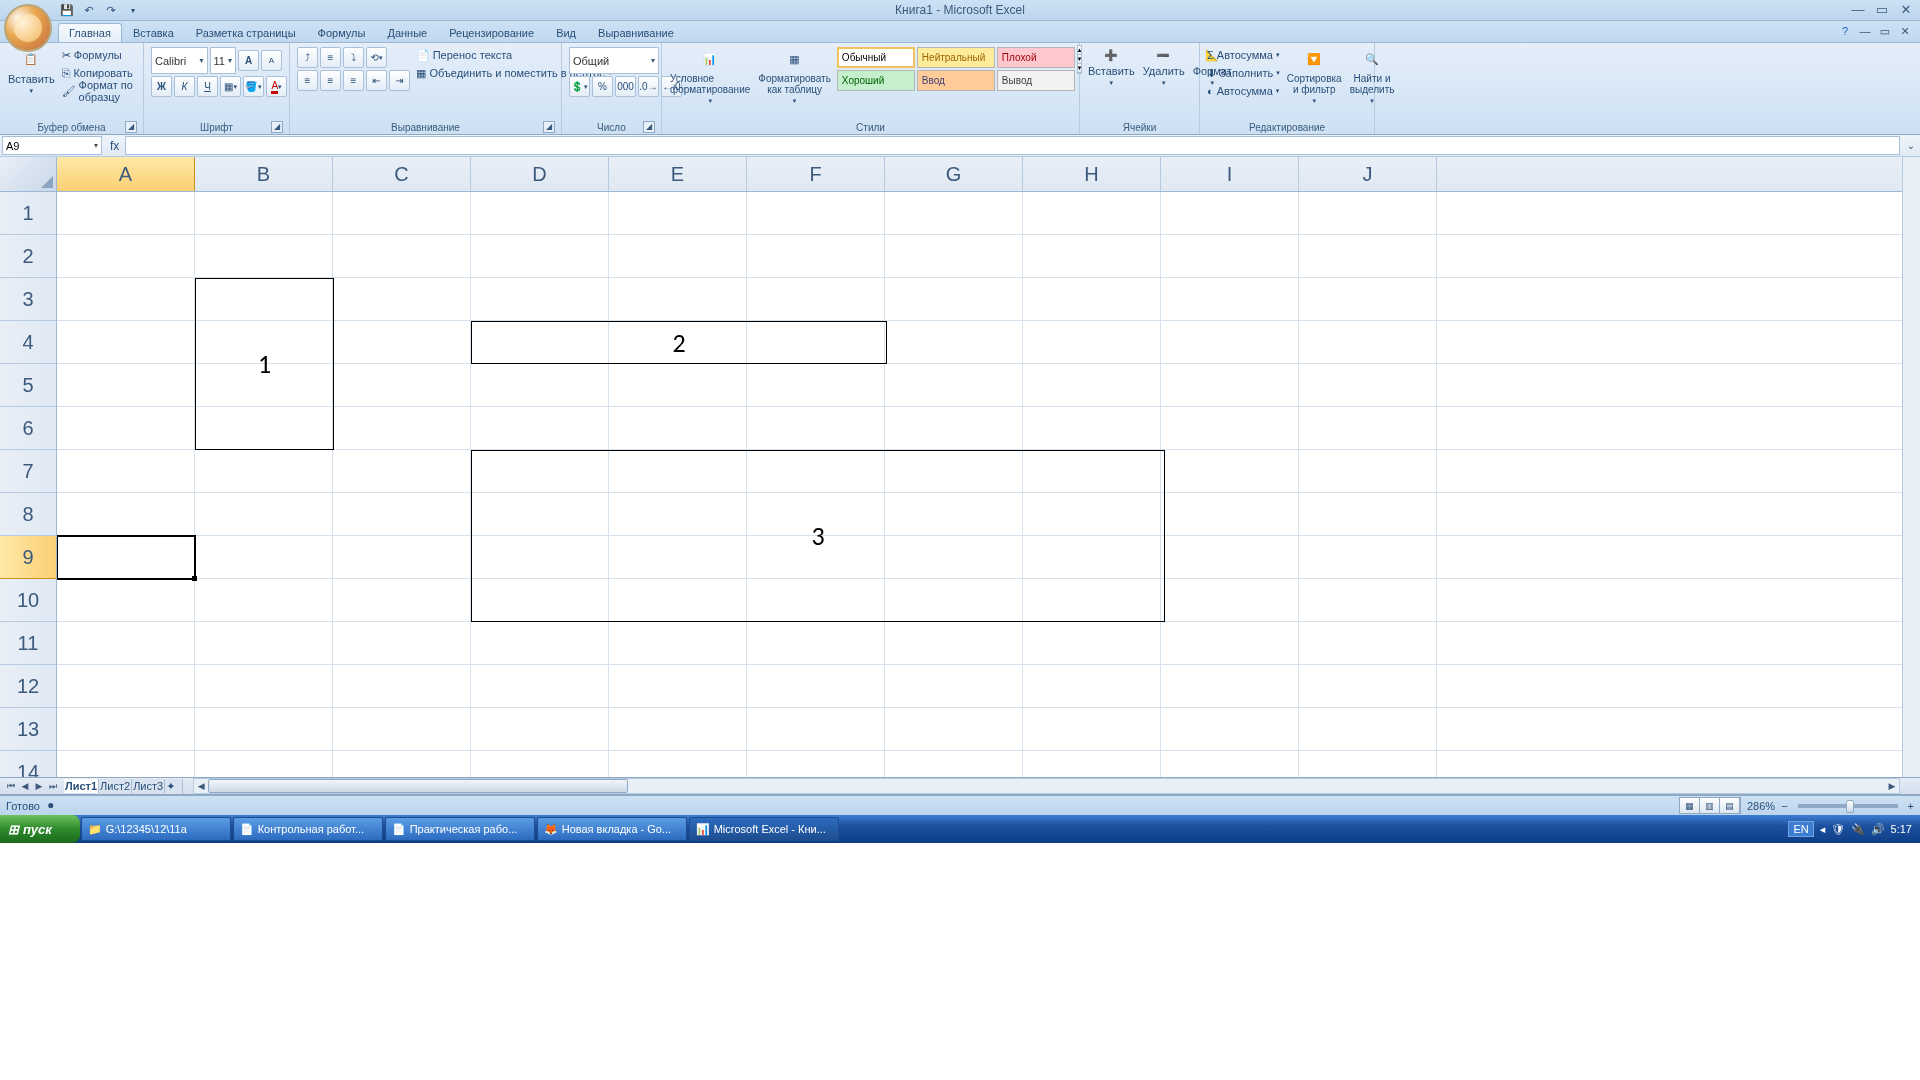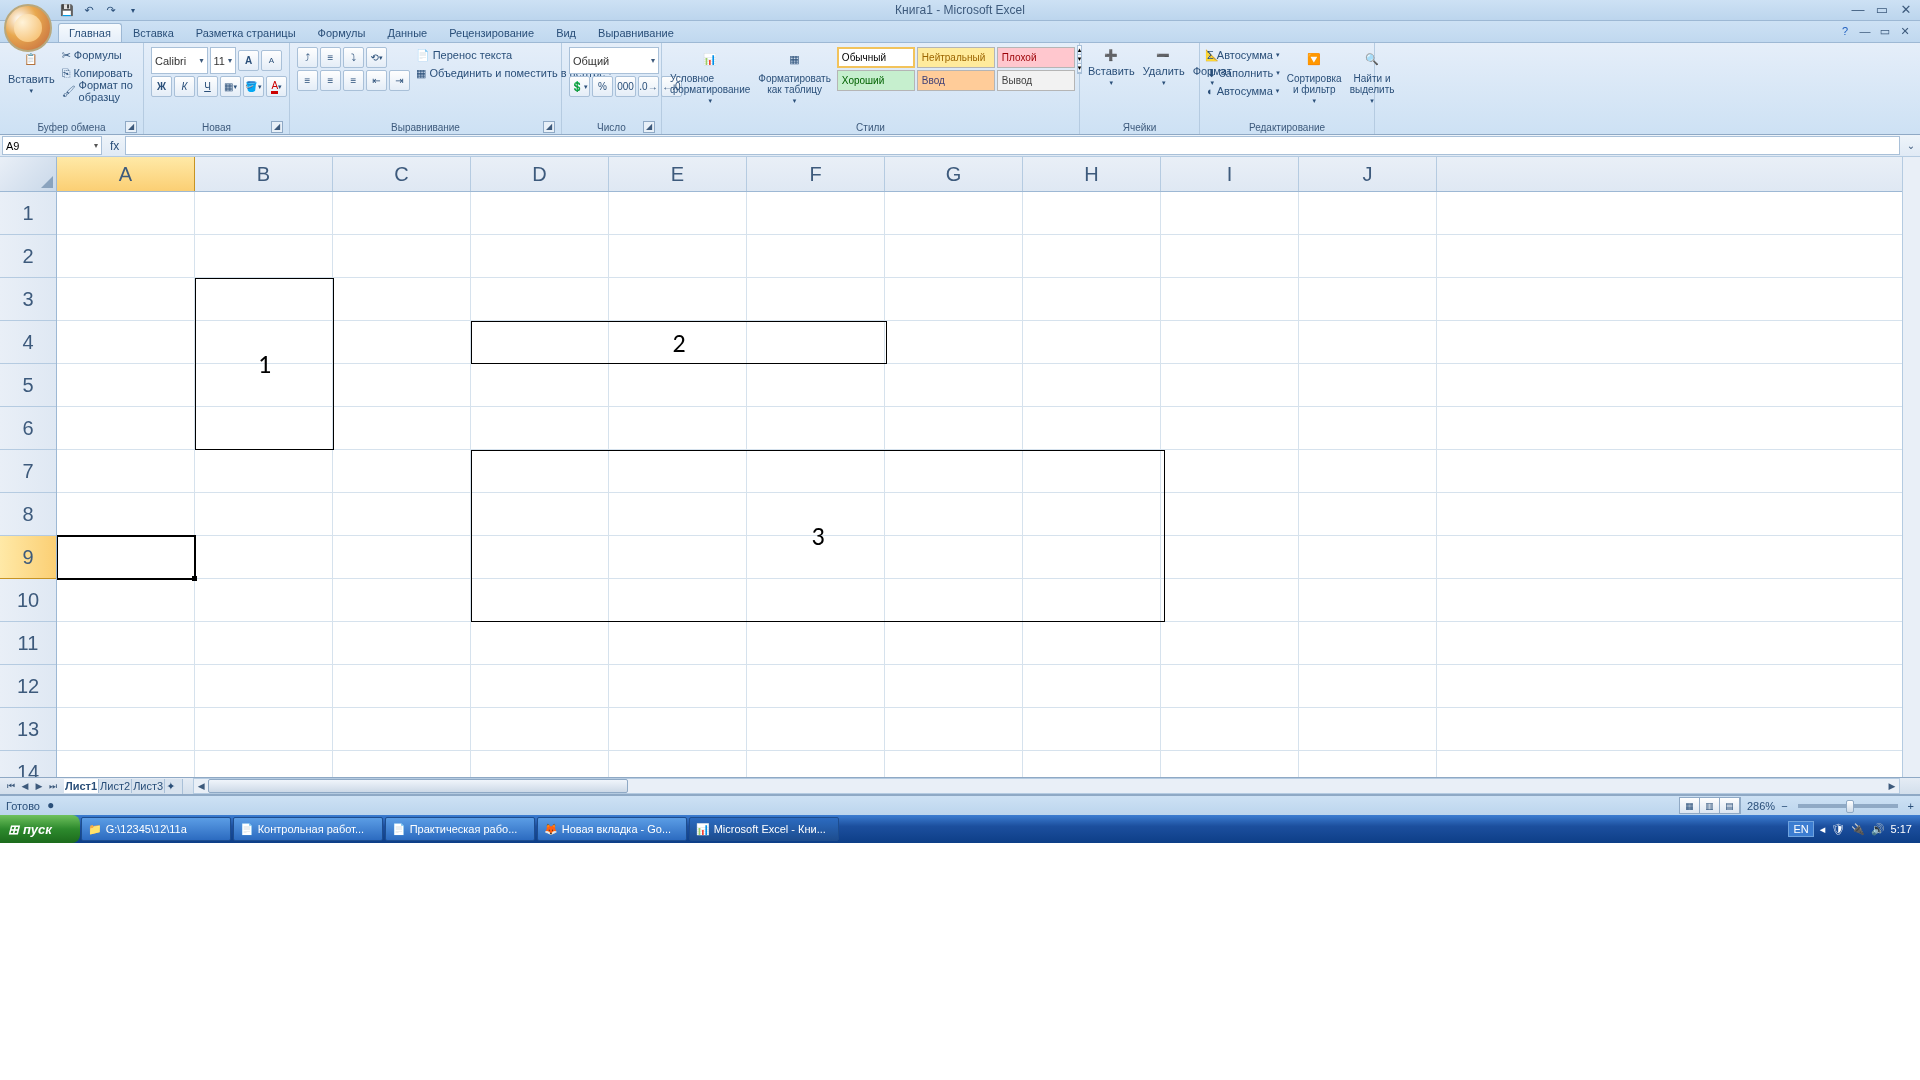--- a/index.html
+++ b/index.html
@@ -173,21 +173,21 @@
           <div class="sbtn" style="text-decoration:underline">Ч</div>
           <div class="sbtn">▦<span style="font-size:7px">▾</span></div>
           <div class="sbtn">🪣<span style="font-size:7px">▾</span></div>
           <div class="sbtn">
               <span style="color:#c00;border-bottom:3px solid #c00">A</span>
               <span style="font-size:7px">▾</span>
             </div>
         </div>
       </div>
     </div>
-    <div class="rgroup-label"><span>Новая</span><span class="dlg">◢</span></div>
+    <div class="rgroup-label"><span>Шрифт</span><span class="dlg">◢</span></div>
   </div>
 
   <div class="rgroup" style="width:272px">
     <div class="rgroup-body">
       <div class="stack">
         <div class="hrow">
           <div class="sbtn">⤴</div>
           <div class="sbtn">≡</div>
           <div class="sbtn">⤵</div>
           <div class="sbtn">⟲<span style="font-size:7px">▾</span></div>

